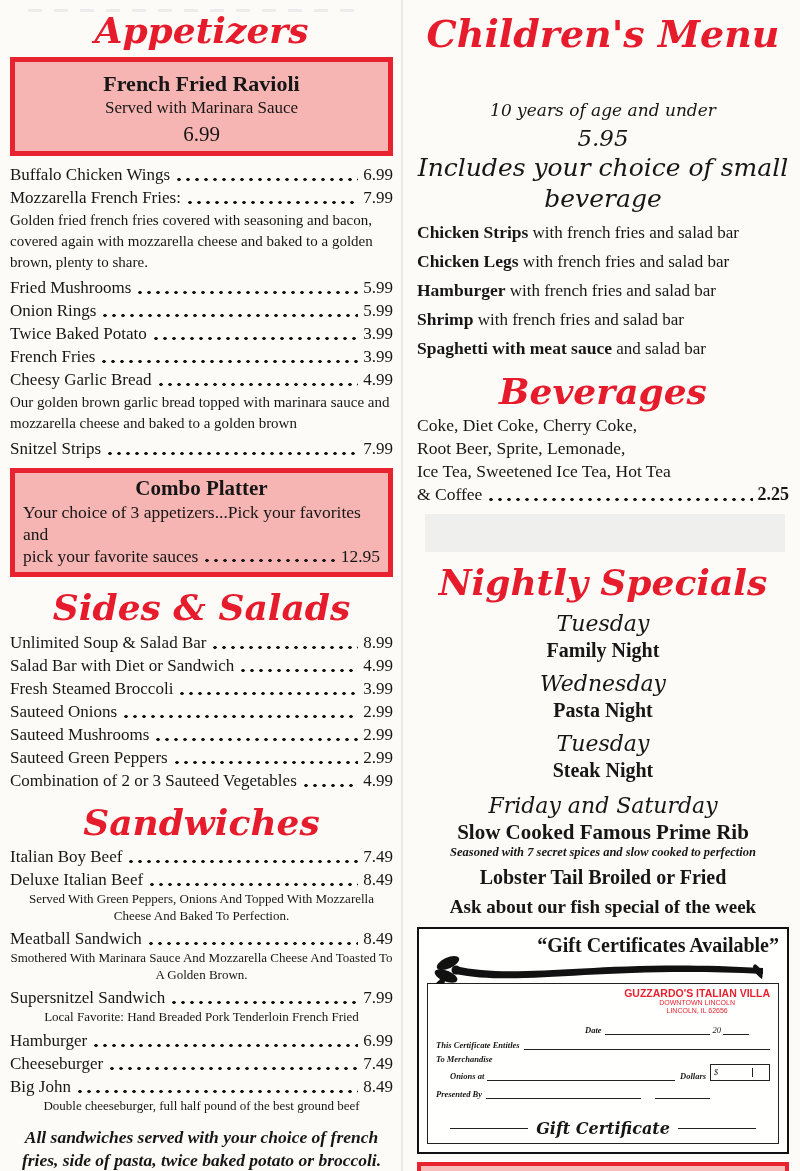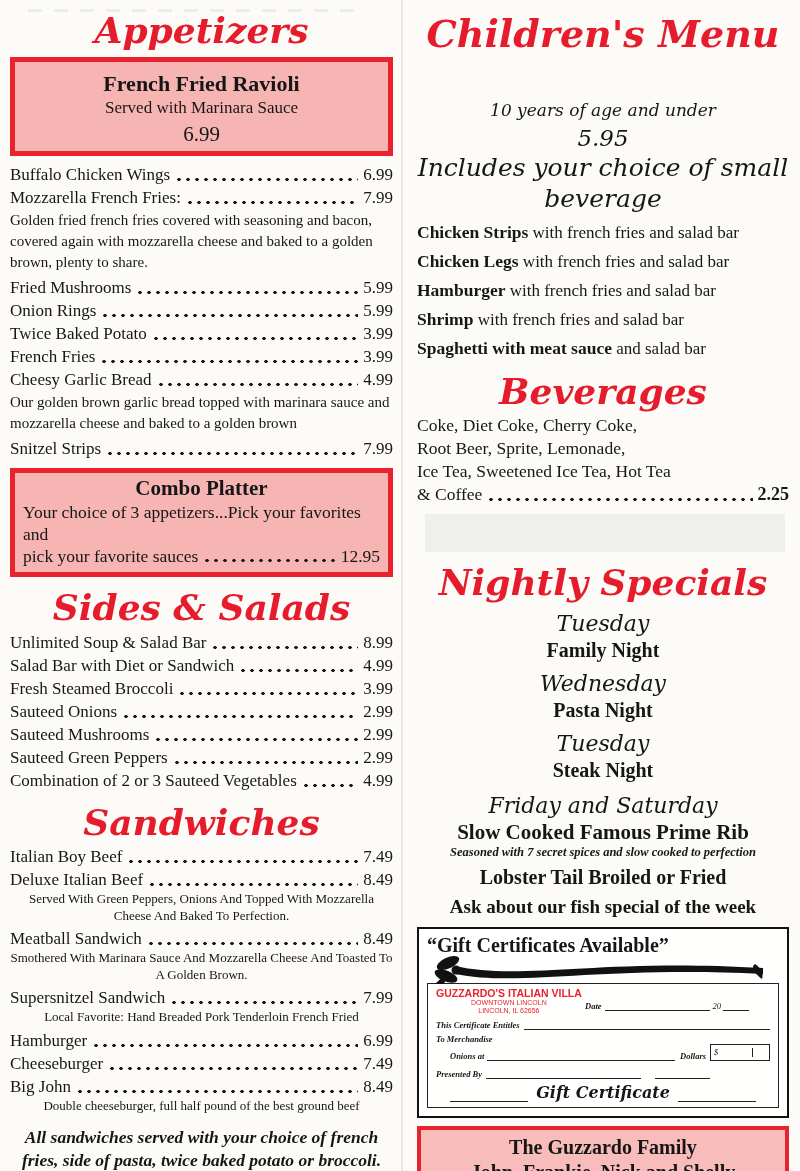--- a/index.html
+++ b/index.html
@@ -59,36 +59,36 @@
   .day{font-family:"DejaVu Serif", serif;font-style:italic;font-size:22px;
        line-height:26px;text-align:center;margin-top:8px;}
   .day-name{font-weight:bold;font-size:20px;line-height:26px;text-align:center;}
   .wk-day{margin-top:10px;}
   .wk-main{font-weight:bold;font-size:21px;line-height:26px;text-align:center;}
   .wk-sub{font-weight:bold;font-style:italic;font-size:12.5px;line-height:15px;text-align:center;}
   .wk-item2{font-weight:bold;font-size:20px;line-height:26px;text-align:center;margin-top:4px;}
   .wk-note{font-weight:bold;font-size:19px;line-height:25px;text-align:center;margin-top:4px;}
 
   .gift{border:2px solid #111;background:#fffffe;margin-top:8px;padding:4px 8px 8px;position:relative;}
-  .gift-heading{text-align:left;font-weight:bold;font-size:20px;line-height:24px;}
+  .gift-heading{text-align:right;font-weight:bold;font-size:20px;line-height:24px;}
   .ribbon{position:absolute;left:6px;right:6px;top:26px;height:30px;}
   .gift-inner{border:1.5px solid #222;margin-top:26px;padding:3px 8px 5px;font-size:8.5px;}
-  .gi-top{display:flex;justify-content:space-between;align-items:center;}
+  .gi-top{display:flex;justify-content:space-between;align-items:flex-end;flex-direction:column;}
   .biz{font-family:"Liberation Sans", sans-serif;color:#e8222f;text-align:center;}
   .biz-name{font-weight:bold;font-size:10.5px;line-height:12px;}
   .biz-addr{font-size:7px;line-height:8px;}
   .gi-lbl{font-weight:bold;font-style:italic;font-size:8.5px;}
   .gi-row{display:flex;align-items:flex-end;margin-top:5px;}
   .ln{border-bottom:1px solid #222;height:9px;}
   .gi-date{display:flex;align-items:flex-end;margin-top:10px;width:185px;}
   .dollar-box{display:flex;border:1px solid #222;width:58px;height:15px;margin-left:4px;
               font-size:8px;align-items:center;}
   .dollar-box .dsign{padding-left:3px;flex:1;border-right:1px solid #222;font-style:italic;}
   .dollar-box .dblank{width:16px;}
-  .gift-foot{display:flex;align-items:flex-end;gap:8px;margin-top:4px;padding:0 14px;}
+  .gift-foot{display:flex;align-items:center;gap:8px;margin-top:20px;padding:0 14px;}
   .gift-foot .fln{flex:1;border-top:1.5px solid #222;height:0;}
   .gift-foot .ftxt{font-family:"DejaVu Serif", serif;font-weight:bold;font-style:italic;
                    font-size:16px;white-space:nowrap;}
 
   .hosts{border:4px solid #e8222f;background:#f8bcba;text-align:center;
          margin-top:8px;padding:5px 6px 7px;}
   .hosts-quote{font-style:italic;font-size:17px;line-height:22px;}
   .hosts-bold{font-weight:bold;font-size:20px;line-height:25px;}
 </style>
 </head>

